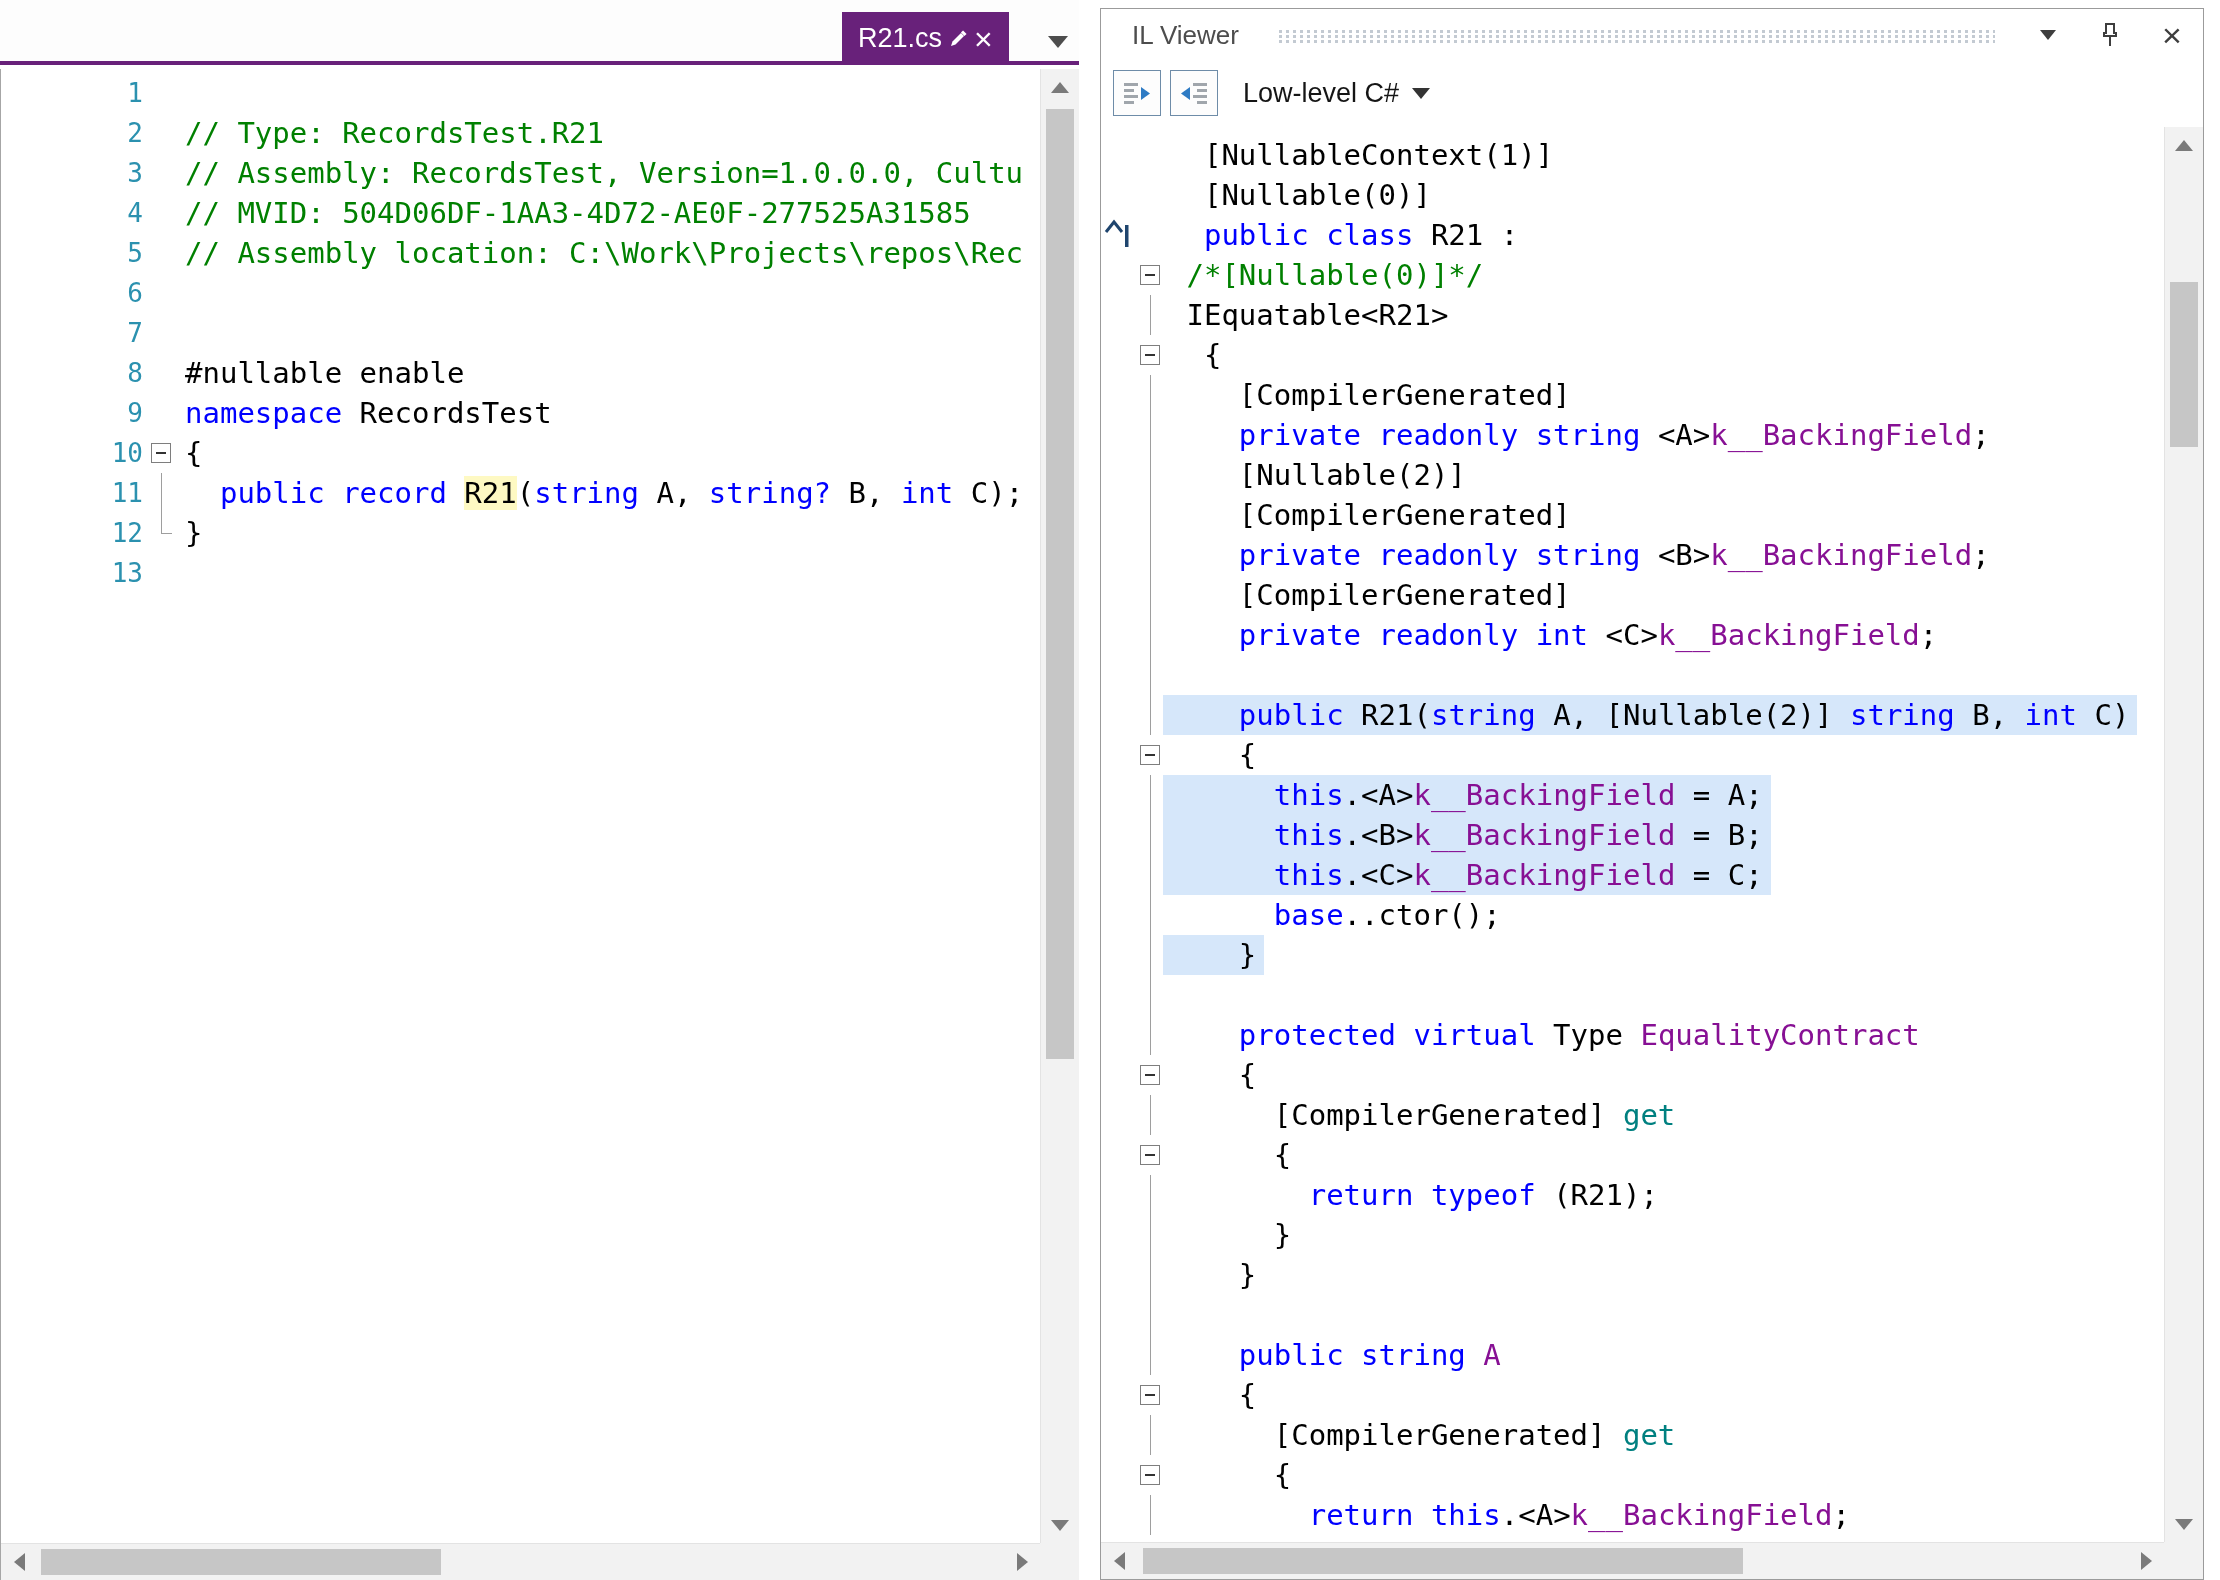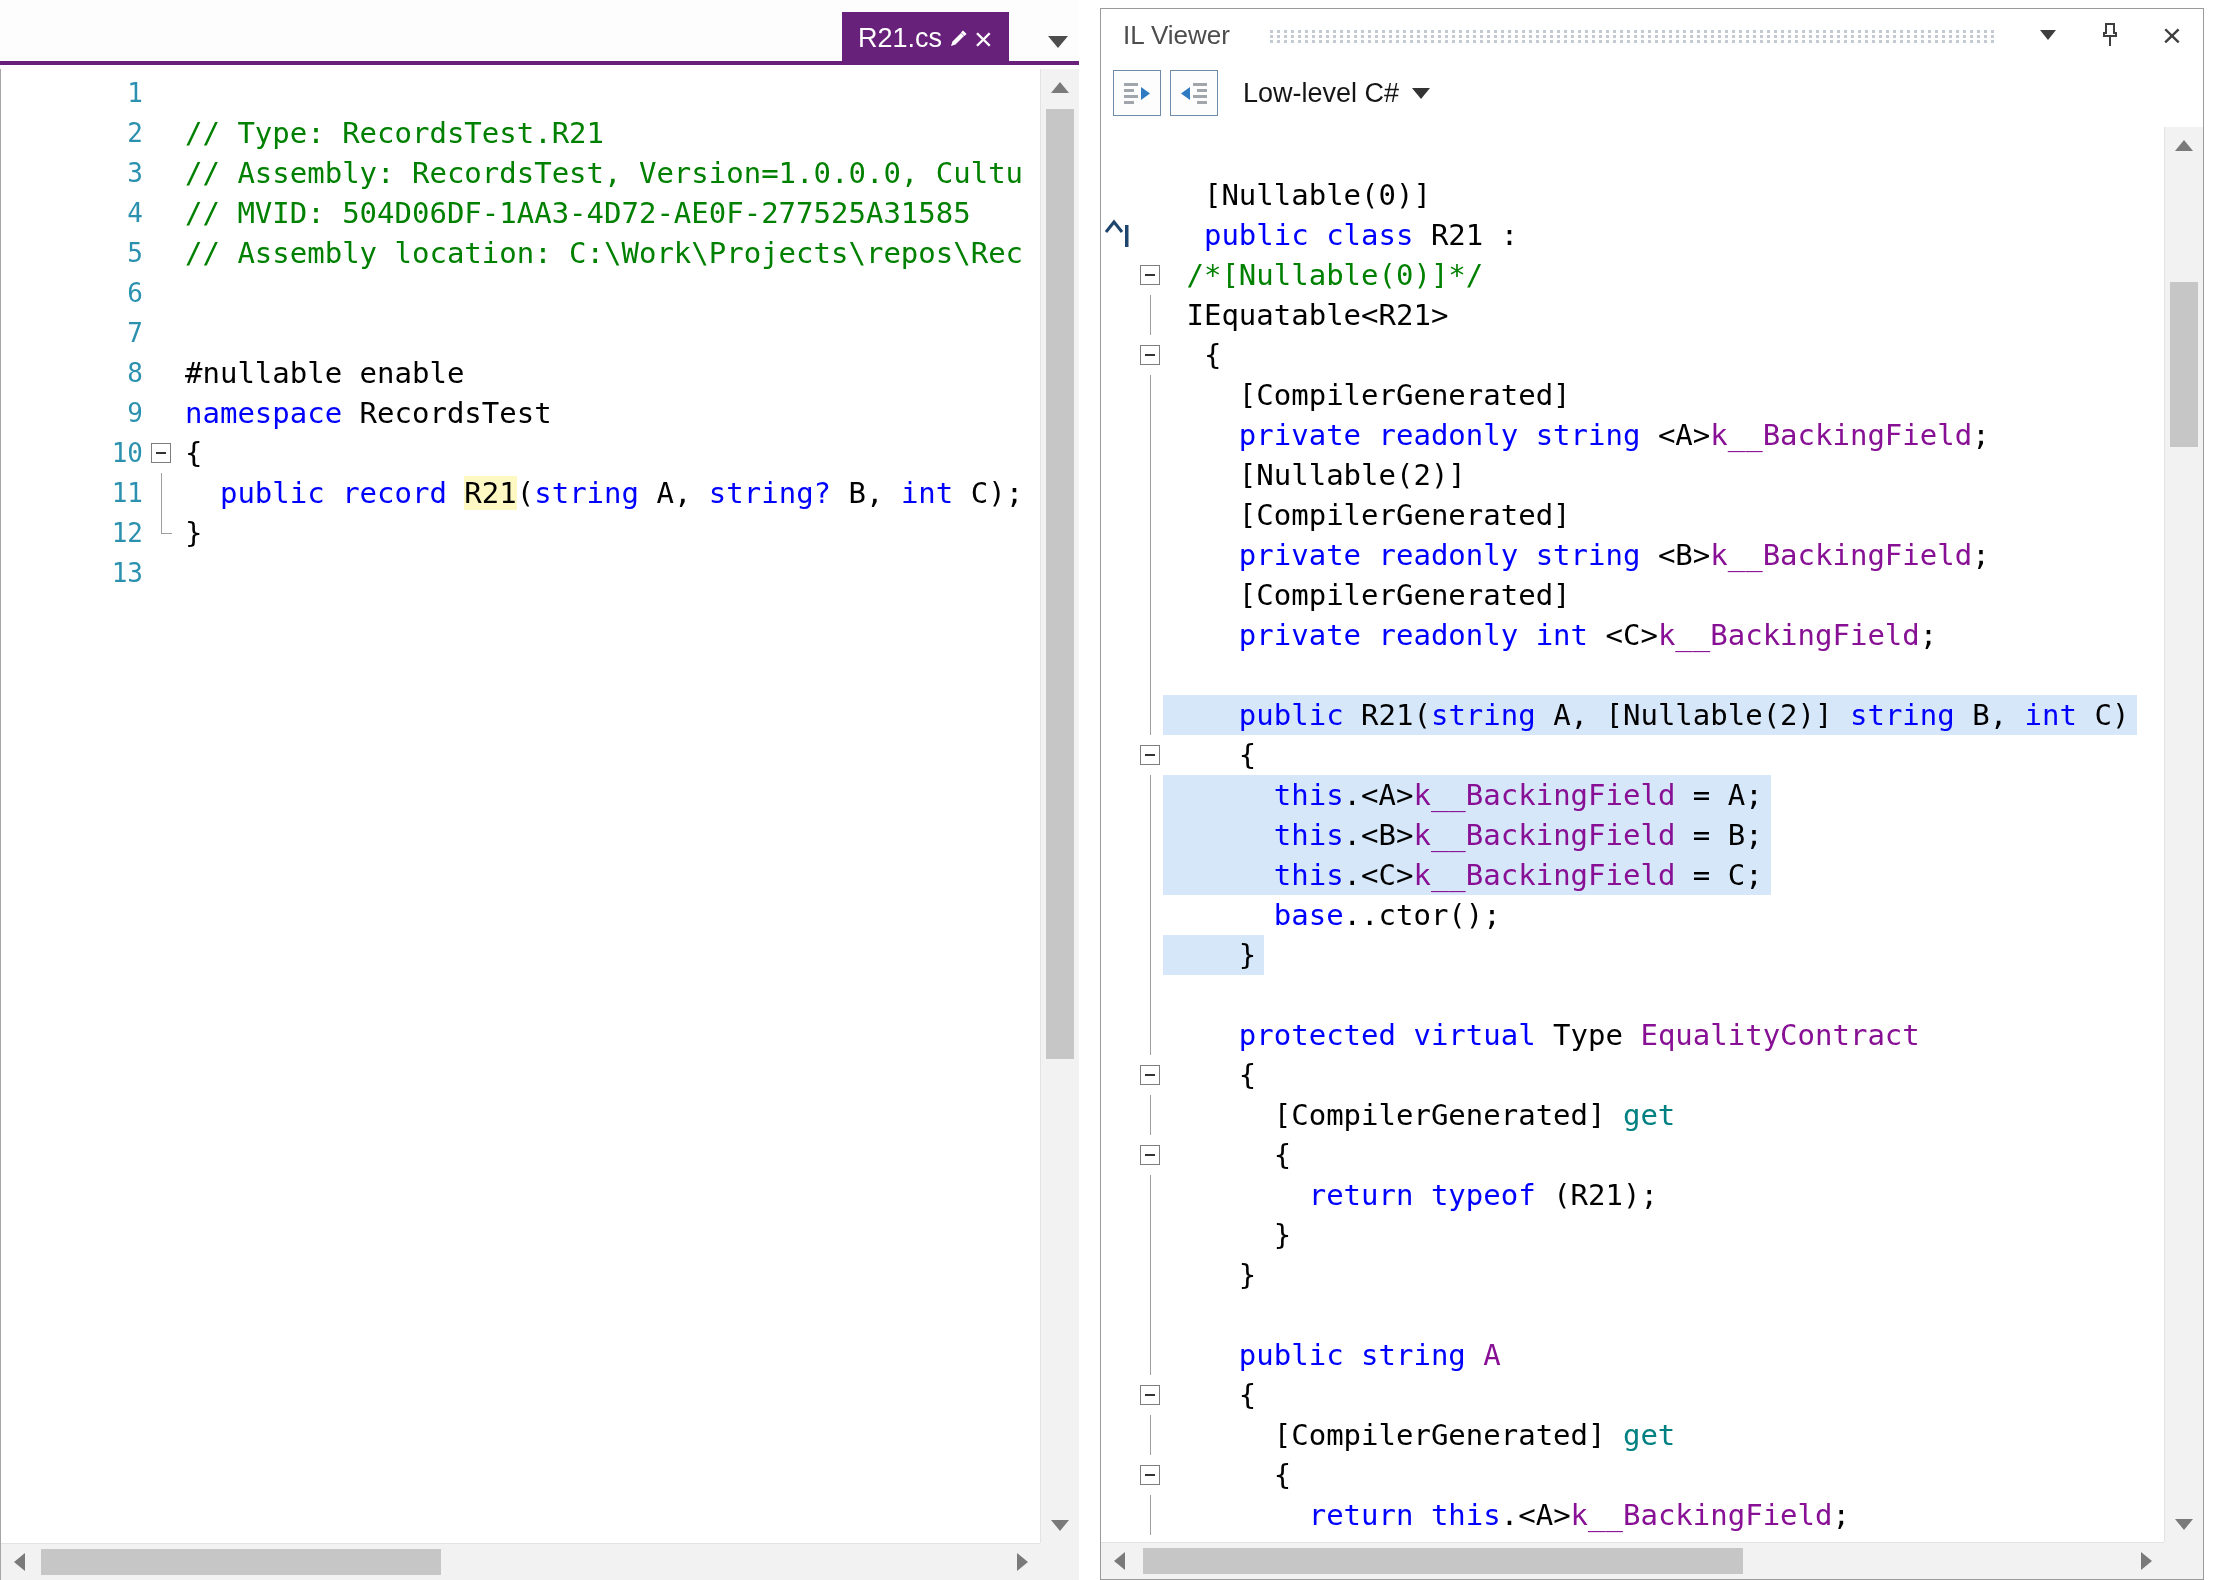--- a/index.html
+++ b/index.html
@@ -62,21 +62,21 @@
   .tri-u-s{width:0;height:0;border-left:9px solid transparent;border-right:9px solid transparent;border-bottom:11px solid #7A7A7A}
   .tri-d-s{width:0;height:0;border-left:9px solid transparent;border-right:9px solid transparent;border-top:11px solid #7A7A7A}
   .tri-l-s{width:0;height:0;border-top:9px solid transparent;border-bottom:9px solid transparent;border-right:11px solid #7A7A7A}
   .tri-r-s{width:0;height:0;border-top:9px solid transparent;border-bottom:9px solid transparent;border-left:11px solid #7A7A7A}
   .vthumb{position:absolute;left:5px;right:5px;background:#C6C6C6}
   .hthumb{position:absolute;top:5px;bottom:5px;background:#C6C6C6}
 
   
   #right-panel{position:absolute;left:1100px;top:8px;width:1104px;height:1572px;background:#fff;
     border:1px solid #9B9B9B}
-  #il-header{position:absolute;left:2px;top:0;right:0;height:52px;display:flex;align-items:center;
+  #il-header{position:absolute;left:11px;top:0;right:0;height:52px;display:flex;align-items:center;
     padding:0 16px 0 20px;gap:32px}
   #il-title{font-size:26px;color:#4D4D4D;white-space:nowrap}
   #il-grip{flex:1;height:15px;margin:0 6px;
     background-image:radial-gradient(circle,#C3CAD2 1.7px,transparent 1.9px);
     background-size:7px 5px;background-position:0 1px}
   .hdr-ico{display:flex;align-items:center;justify-content:center;width:30px;height:30px}
   .hdr-close{font-size:34px;line-height:1;color:#3E3E3E}
 
   #il-toolbar{position:absolute;left:0;top:52px;right:0;height:64px;display:flex;
     align-items:center;padding-left:12px;gap:9px;background:#fff}
@@ -246,20 +246,21 @@
     <div id="lang-select">
       <span id="lang-label">Low-level C#</span>
       <div class="tri-lang"></div>
     </div>
   </div>
 
   <div id="il-rows">
       <div class="row">
         <div class="mcol"></div>
         <div class="rcol"></div>
+        <div class="ltext"><span class="tk-p">  [NullableContext(1)]</span></div>
       </div>
       <div class="row">
         <div class="mcol"></div>
         <div class="rcol"></div>
         <div class="ltext"><span class="tk-p">  [Nullable(0)]</span></div>
       </div>
       <div class="row">
         <div class="mcol">
           <span class="caret-marker"><svg width="34" height="34" viewBox="0 0 34 34">
               <path d="M5 15 L13 5 L21 15" fill="none" stroke="#1F456E" stroke-width="3"></path>

